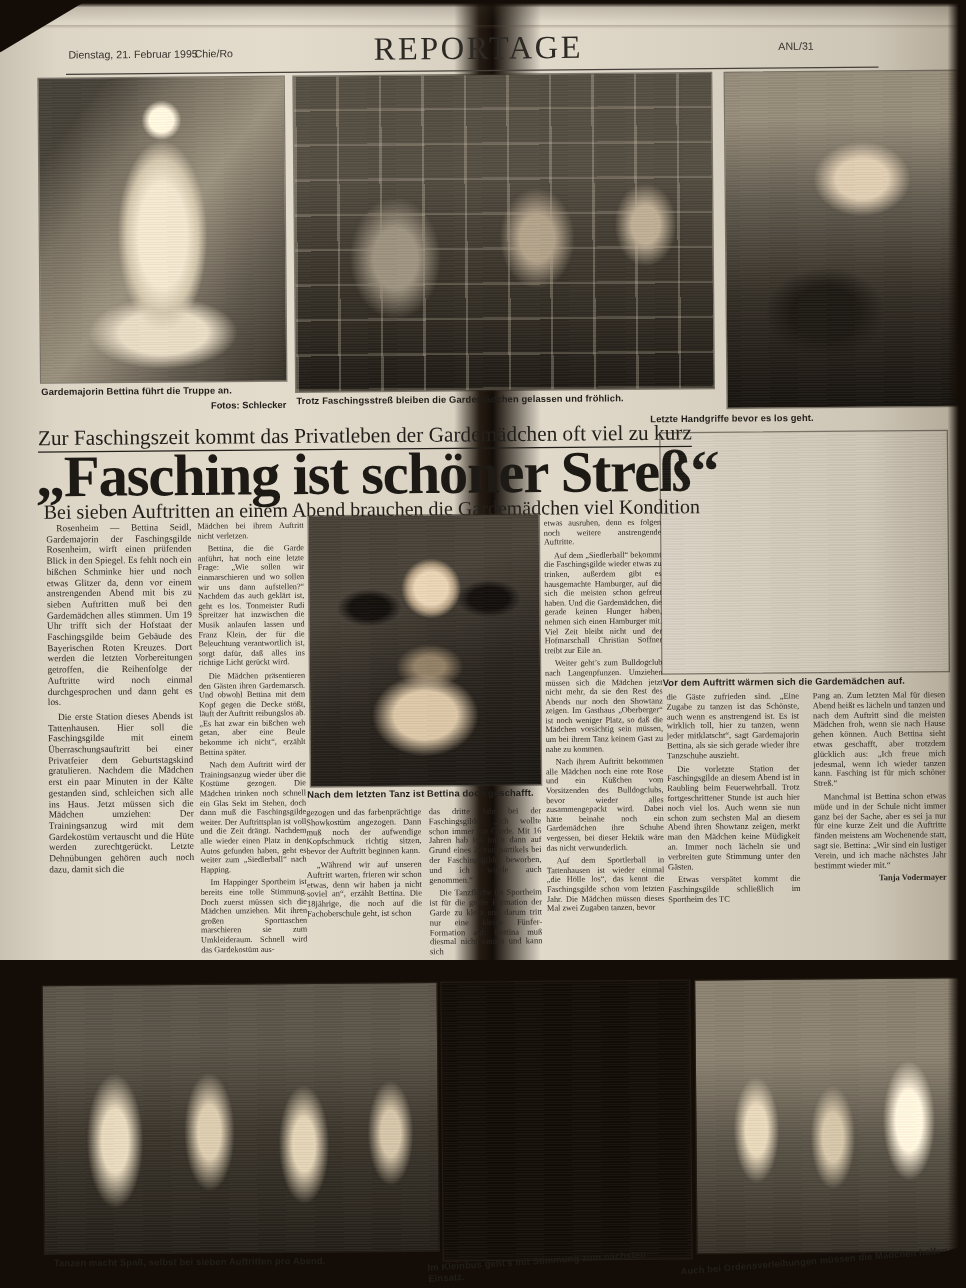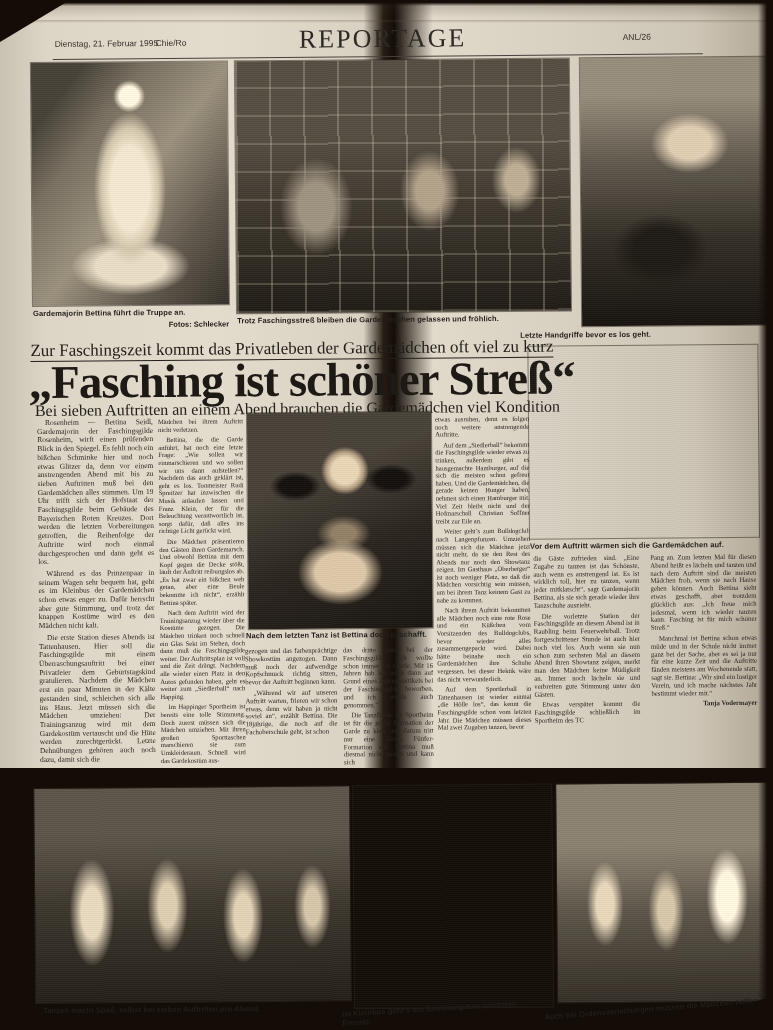--- a/index.html
+++ b/index.html
@@ -115,21 +115,21 @@
 <body>
 
 <div class="stage">
   <div class="paper">
     <div class="crease"></div>
     <div class="content">
 
       <div class="hdr-small" style="left:57px;top:36px;">Dienstag, 21. Februar 1995</div>
       <div class="hdr-small" style="left:158px;top:36px;">Chie/Ro</div>
       <div class="masthead">REPORTAGE</div>
-      <div class="hdr-small" style="left:625px;top:34px;">ANL/26</div>
+      <div class="hdr-small" style="left:625px;top:34px;">ANL/31</div>
       <div class="hdr-rule"></div>
 
       <div class="photo ph-top-left"></div>
       <div class="photo ph-top-mid"></div>
       <div class="photo ph-top-right"></div>
       <div class="cap" style="left:33px;top:306px;width:200px;">Gardemajorin Bettina führt die Truppe an.</div>
       <div class="credit" style="left:33px;top:318px;width:196px;">Fotos: Schlecker</div>
       <div class="cap" style="left:237px;top:315px;width:334px;">Trotz Faschingsstreß bleiben die Gardemädchen gelassen und fröhlich.</div>
       <div class="cap" style="left:520px;top:332px;width:200px;">Letzte Handgriffe bevor es los geht.</div>
 
@@ -137,21 +137,20 @@
       <div class="headline">„Fasching ist schöner Streß“</div>
       <div class="subhead">Bei sieben Auftritten an einem Abend brauchen die Gardemädchen viel Kondition</div>
 
       <div class="photo ph-mid"></div>
       <div class="cap" style="left:243px;top:630px;width:190px;">Nach dem letzten Tanz ist Bettina doch geschafft.</div>
       <div class="photo ph-right"></div>
       <div class="cap" style="left:528px;top:543px;width:232px;">Vor dem Auftritt wärmen sich die Gardemädchen auf.</div>
 
       <div class="col c1">
         <p><span class="lead-city">Rosenheim</span><span> — Bettina Seidl, Gardemajorin der Faschingsgilde Rosenheim, wirft einen prüfenden Blick in den Spiegel. Es fehlt noch ein bißchen Schminke hier und noch etwas Glitzer da, denn vor einem anstrengenden Abend mit bis zu sieben Auftritten muß bei den Gardemädchen alles stimmen. Um 19 Uhr trifft sich der Hofstaat der Faschingsgilde beim Gebäude des Bayerischen Roten Kreuzes. Dort werden die letzten Vorbereitungen getroffen, die Reihenfolge der Auftritte wird noch einmal durchgesprochen und dann geht es los.</span></p>
-        <p>Während es das Prinzenpaar in seinem Wagen sehr bequem hat, geht es im Kleinbus der Gardemädchen schon etwas enger zu. Dafür herrscht aber gute Stimmung, und trotz der knappen Kostüme wird es den Mädchen nicht kalt.</p>
         <p>Die erste Station dieses Abends ist Tattenhausen. Hier soll die Faschingsgilde mit einem Überraschungsauftritt bei einer Privatfeier dem Geburtstagskind gratulieren. Nachdem die Mädchen erst ein paar Minuten in der Kälte gestanden sind, schleichen sich alle ins Haus. Jetzt müssen sich die Mädchen umziehen: Der Trainingsanzug wird mit dem Gardekostüm vertauscht und die Hüte werden zurechtgerückt. Letzte Dehnübungen gehören auch noch dazu, damit sich die</p>
       </div>
       <div class="col c2">
         <p class="cont">Mädchen bei ihrem Auftritt nicht verletzen.</p>
         <p>Bettina, die die Garde anführt, hat noch eine letzte Frage: „Wie sollen wir einmarschieren und wo sollen wir uns dann aufstellen?“ Nachdem das auch geklärt ist, geht es los. Tonmeister Rudi Spreitzer hat inzwischen die Musik anlaufen lassen und Franz Klein, der für die Beleuchtung verantwortlich ist, sorgt dafür, daß alles ins richtige Licht gerückt wird.</p>
         <p>Die Mädchen präsentieren den Gästen ihren Gardemarsch. Und obwohl Bettina mit dem Kopf gegen die Decke stößt, läuft der Auftritt reibungslos ab. „Es hat zwar ein bißchen weh getan, aber eine Beule bekomme ich nicht“, erzählt Bettina später.</p>
         <p>Nach dem Auftritt wird der Trainingsanzug wieder über die Kostüme gezogen. Die Mädchen trinken noch schnell ein Glas Sekt im Stehen, doch dann muß die Faschingsgilde weiter. Der Auftrittsplan ist voll und die Zeit drängt. Nachdem alle wieder einen Platz in den Autos gefunden haben, geht es weiter zum „Siedlerball“ nach Happing.</p>
         <p>Im Happinger Sportheim ist bereits eine tolle Stimmung. Doch zuerst müssen sich die Mädchen umziehen. Mit ihren großen Sporttaschen marschieren sie zum Umkleideraum. Schnell wird das Gardekostüm aus-</p>
       </div>
       <div class="col c3a">

